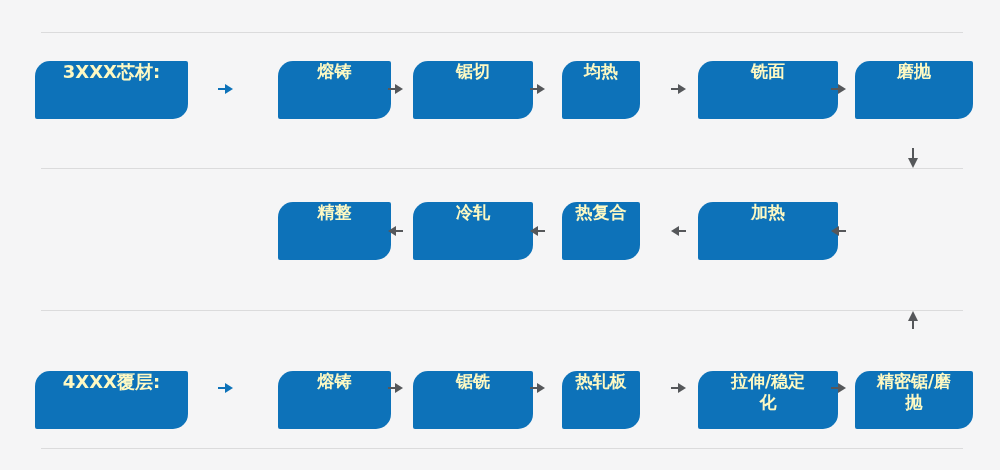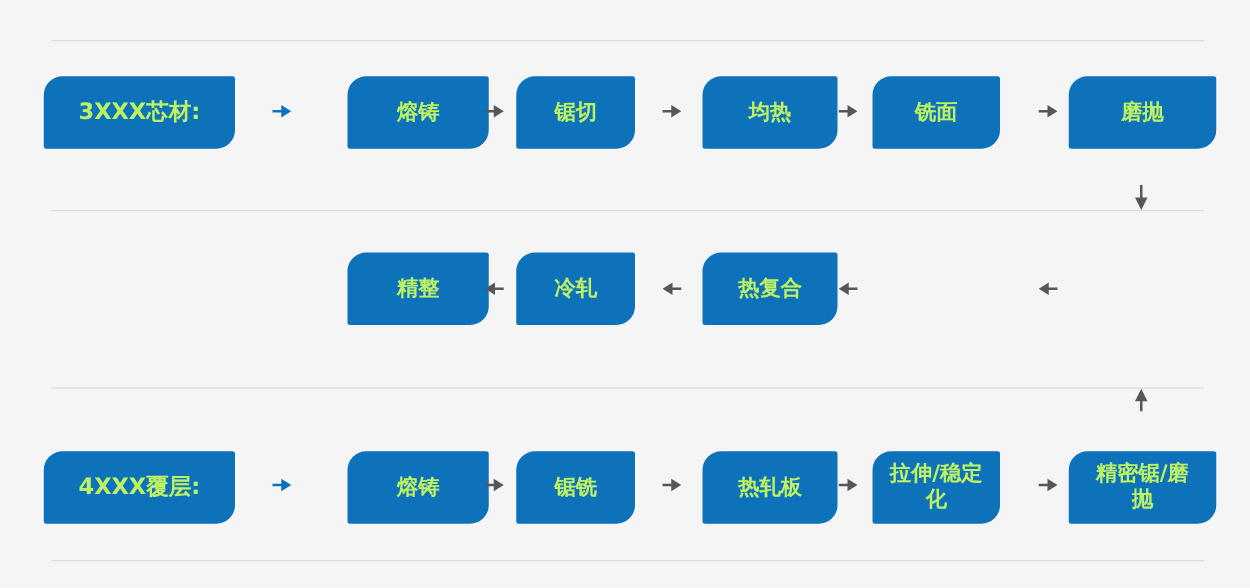--- a/index.html
+++ b/index.html
@@ -22,40 +22,40 @@
   .d2 { top: 168px; }
   .d3 { top: 310px; }
   .d4 { top: 448px; }
 
   .node {
     position: absolute;
     height: 58px;
     background: #0d72b9;
     border-radius: 15px 2px 15px 2px;
     display: flex;
-    align-items: center;
+    align-items: flex-start;
     justify-content: center;
-    color: #bef264;
+    color: #fef9c3;
     font-weight: 700;
     font-size: 17px;
     text-align: center;
     line-height: 1.22;
   }
   .node .txt { max-width: 84px; }
   .label-node { left: 35px; width: 153px; font-size: 18px; }
   .label-node .txt { max-width: 140px; }
 
   .r1 { top: 61px; }
   .r2 { top: 202px; }
-  .r3 { top: 361px; }
+  .r3 { top: 371px; }
 
   .c1 { left: 278px; width: 113px; }
-  .c2 { left: 413px; width: 95px; }
-  .c3 { left: 562px; width: 108px; }
-  .c4 { left: 698px; width: 102px; }
+  .c2 { left: 413px; width: 120px; }
+  .c3 { left: 562px; width: 78px; }
+  .c4 { left: 698px; width: 140px; }
   .c5 { left: 855px; width: 118px; }
 
   
   .harrow { position: absolute; width: 15px; height: 10px; }
   .harrow .stem { position: absolute; top: 4px; width: 8px; height: 2px; background: #55575a; }
   .harrow .head {
     position: absolute; top: 0; width: 0; height: 0;
     border-top: 5px solid transparent; border-bottom: 5px solid transparent;
   }
   .harrow.right .stem { left: 0; }
@@ -156,20 +156,23 @@
       <span class="stem"></span>
       <span class="head"></span>
     </div>
   <div class="node r2 c3">
     <span class="txt">热复合</span>
   </div>
   <div class="harrow left ax3 ay2">
       <span class="stem"></span>
       <span class="head"></span>
     </div>
+  <div class="node r2 c4">
+    <span class="txt">加热</span>
+  </div>
   <div class="harrow left ax4 ay2">
       <span class="stem"></span>
       <span class="head"></span>
     </div>
 
   <div class="varrow up">
       <span class="vstem"></span>
       <span class="vhead"></span>
     </div>
 

